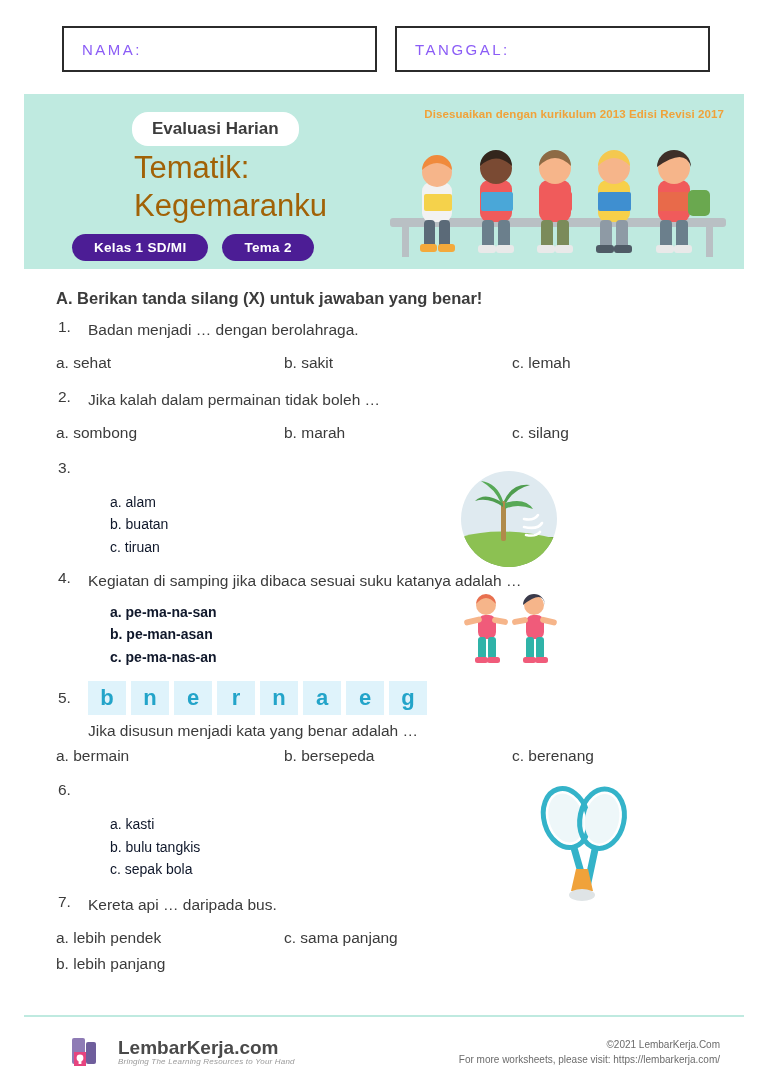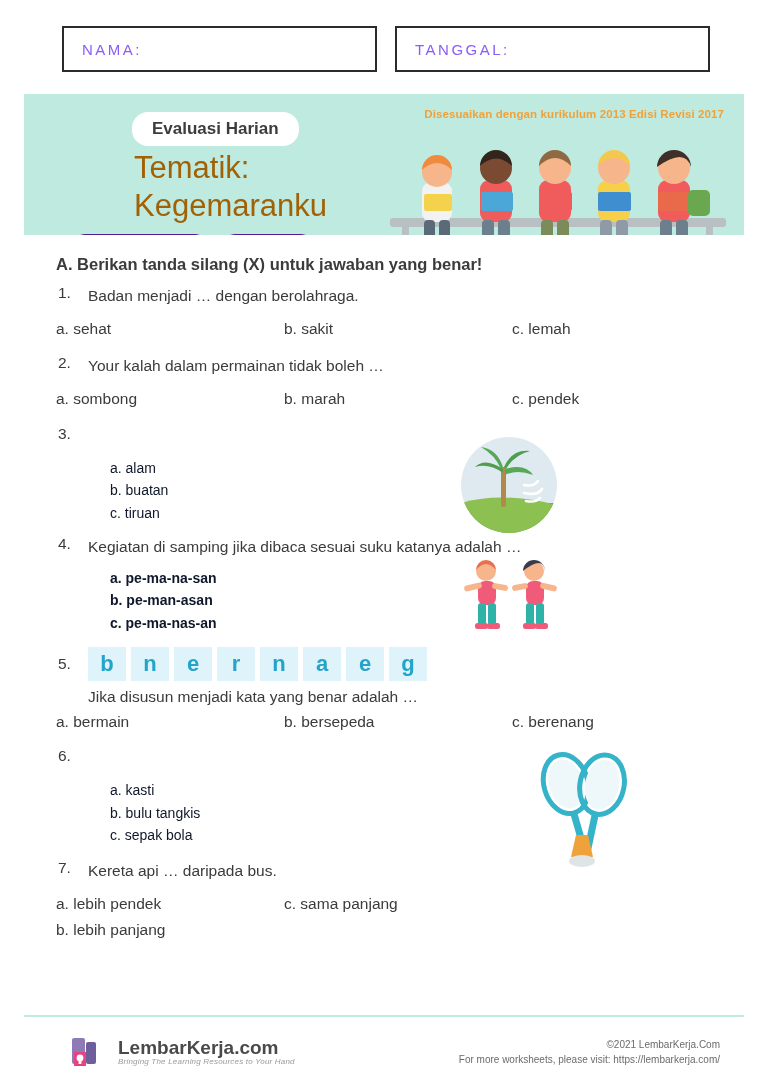--- a/index.html
+++ b/index.html
@@ -34,21 +34,21 @@
     padding-left: 18px;
     letter-spacing: 2.5px;
     font-size: 15px;
     color: #8b5cf6;
     background: #fff;
   }
   
   .banner {
     margin: 22px 24px 0 24px;
     background: #bfeae0;
-    height: 141px;
+    height: 175px;
     position: relative;
     overflow: hidden;
   }
   .badge-eval {
     position: absolute;
     left: 108px;
     top: 18px;
     background: #ffffff;
     border-radius: 16px;
     padding: 7px 20px;
@@ -287,26 +287,26 @@
       <span class="q-text">Badan menjadi … dengan berolahraga.</span>
     </div>
     <div class="opts-row">
       <div class="o1">a. sehat</div>
       <div class="o2">b. sakit</div>
       <div class="o3">c. lemah</div>
     </div>
 
     <div class="q" style="margin-top:12px;">
       <span class="q-num">2.</span>
-      <span class="q-text">Your kalah dalam permainan tidak boleh …</span>
+      <span class="q-text">Jika kalah dalam permainan tidak boleh …</span>
     </div>
     <div class="opts-row">
       <div class="o1">a. sombong</div>
       <div class="o2">b. marah</div>
-      <div class="o3">c. pendek</div>
+      <div class="o3">c. silang</div>
     </div>
 
     <div style="position:relative;">
       <div class="q" style="margin-top:12px;">
         <span class="q-num">3.</span>
       </div>
       <div class="opts-col" style="padding-left:76px;">
         <div>a. alam</div>
         <div>b. buatan</div>
         <div>c. tiruan</div>

